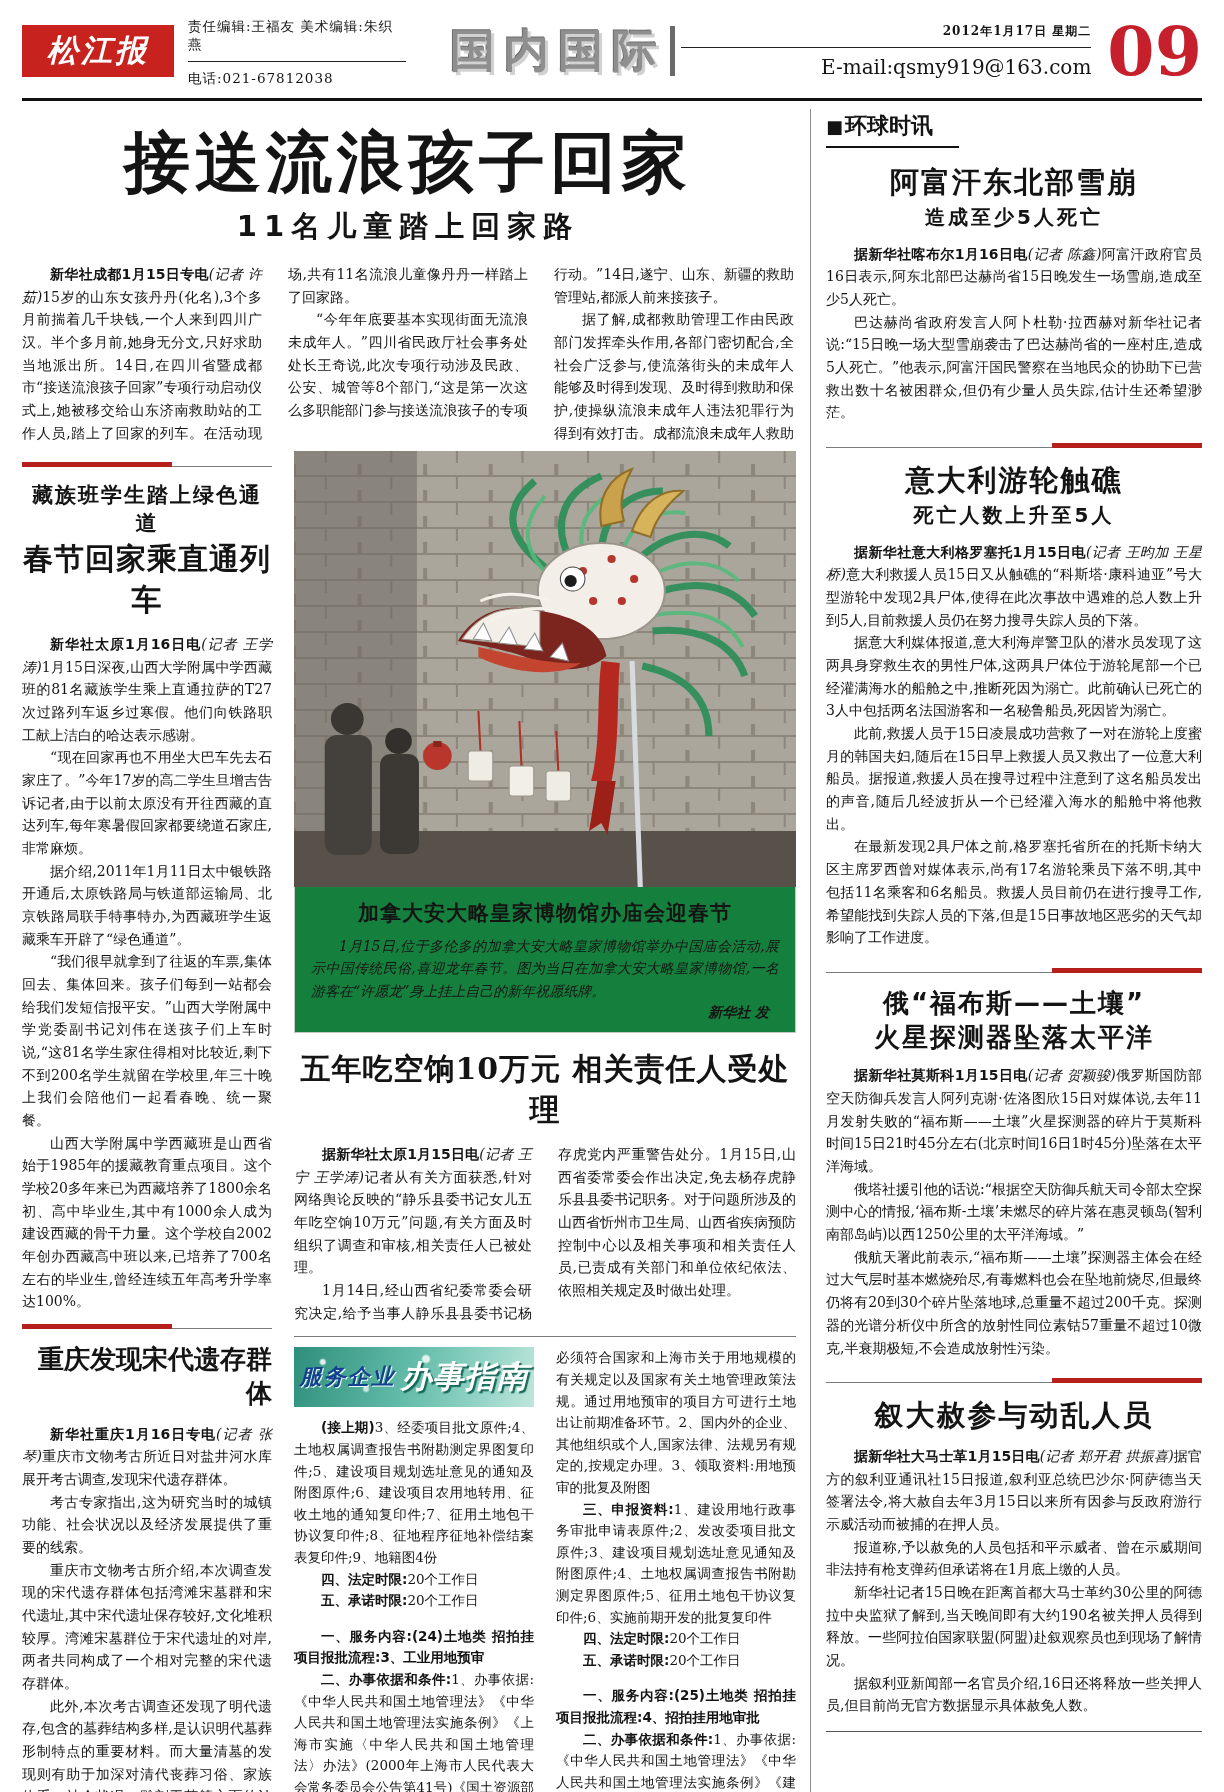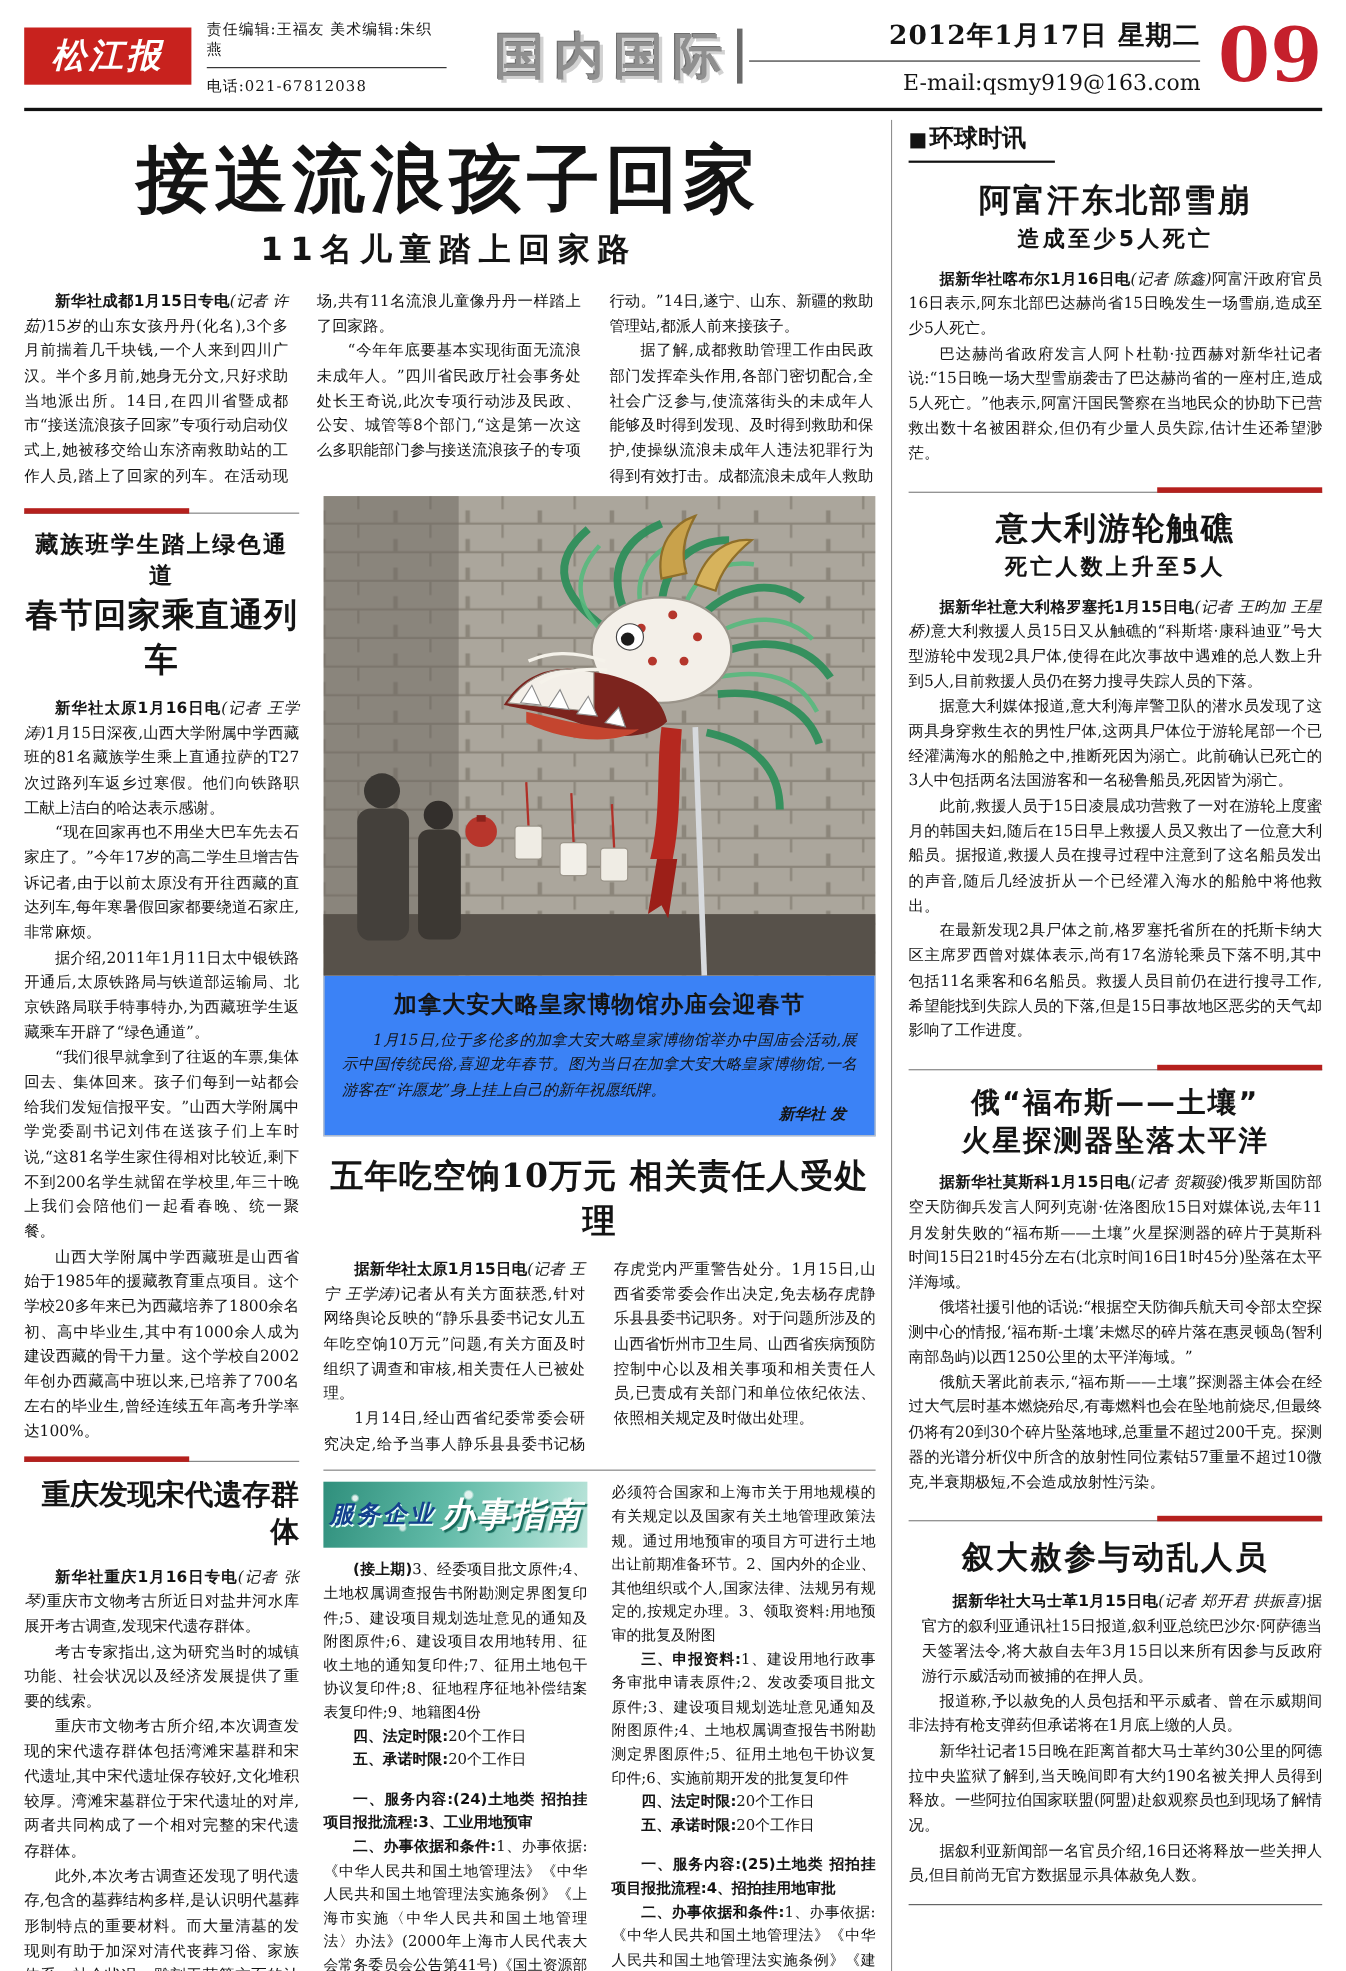--- a/index.html
+++ b/index.html
@@ -12,21 +12,21 @@
               display:flex; align-items:center; justify-content:center;
               font-size:31px; font-weight:bold; letter-spacing:3px; font-style:italic; }
   .mast-mid { flex:0 0 218px; margin-left:14px; font-size:13.5px; }
   .mast-mid .row1 { padding:4px 0 7px; border-bottom:1px solid #222; letter-spacing:1px; }
   .mast-mid .row2 { padding-top:8px; letter-spacing:1px; }
   .section-wrap { display:flex; align-items:center; margin:0 6px 0 44px; }
   .section-name { font-family:"DejaVu Sans", sans-serif; font-size:45px; font-weight:bold; color:#8f8f8f;
                   letter-spacing:9px; text-shadow:3px 3px 0 #d2d2d2, -1px -1px 0 #6e6e6e; white-space:nowrap; }
   .section-bar { width:5px; height:50px; background:#6a6a6a; margin-left:4px; }
   .mast-right { flex:1; text-align:right; }
-  .mast-right .row1 { font-size:24px; font-weight:bold; letter-spacing:1px; padding-bottom:7px; border-bottom:1px solid #222; }
+  .mast-right .row1 { font-size:12px; font-weight:bold; letter-spacing:1px; padding-bottom:7px; border-bottom:1px solid #222; }
   .mast-right .row2 { font-size:20px; padding-top:7px; }
   .page-num { flex:0 0 auto; font-size:68px; line-height:1; font-weight:bold; color:#c5202c; margin-left:16px; }
 
   
   .content { display:flex; margin-top:8px; }
   .main-left { width:772px; flex:0 0 772px; }
   .sidebar { flex:1; margin-left:16px; padding-left:15px; border-left:1px solid #8f8f8f; }
 
   
   .para { margin:0; font-size:14px; line-height:1.62; text-align:justify; text-indent:2em; }
@@ -53,21 +53,21 @@
   .plain-rule { border:none; border-top:1px solid #7a7a7a; margin:12px 0 10px; }
 
   
   .kicker { text-align:center; font-size:21px; font-weight:bold; margin:12px 0 0; letter-spacing:2px; }
   .h-serif-lg { font-size:30px; font-weight:bold; text-align:center; margin:2px 0 12px; letter-spacing:1px; }
   .h-serif-md { font-size:26px; font-weight:bold; text-align:right; margin:12px 0 12px; line-height:1.3; }
 
   
   .photo-fig { margin:2px 0 0; }
   .photo-svg { display:block; width:100%; height:436px; }
-  .caption-box { background:#3b82f6; border:1px solid #c9c7c1; border-top:none; padding:10px 16px 10px; }
+  .caption-box { background:#15803d; border:1px solid #c9c7c1; border-top:none; padding:10px 16px 10px; }
   .caption-title { text-align:center; font-weight:bold; font-size:21px; margin:2px 0 8px; letter-spacing:1px; }
   .caption-text { font-size:14px; font-style:italic; text-indent:2em; line-height:1.6; text-align:justify; margin:0; }
   .caption-credit { text-align:right; font-size:14px; font-weight:bold; font-style:italic; margin:2px 10px 0 0; }
 
   
   .salary-body { column-count:2; column-gap:26px; margin-top:4px; }
 
   
   .guide { display:flex; margin-top:10px; }
   .guide-col { width:240px; flex:0 0 240px; }
@@ -335,21 +335,21 @@
       </div>
 
       <div class="sb-spacer"></div>
       <div class="divider red-right">
           <span class="gray-line"></span>
           <span class="red-bar"></span>
         </div>
 
       <div>
         <div class="sb-h1">叙大赦参与动乱人员</div>
-        <p class="para" style="margin-top:10px;margin-left:12px;"><b class="byline">据新华社大马士革1月15日电</b><span class="reporter">(记者 郑开君 拱振喜)</span><span>据官方的叙利亚通讯社15日报道,叙利亚总统巴沙尔·阿萨德当天签署法令,将大赦自去年3月15日以来所有因参与反政府游行示威活动而被捕的在押人员。</span></p>
+        <p class="para" style="margin-top:10px;"><b class="byline">据新华社大马士革1月15日电</b><span class="reporter">(记者 郑开君 拱振喜)</span><span>据官方的叙利亚通讯社15日报道,叙利亚总统巴沙尔·阿萨德当天签署法令,将大赦自去年3月15日以来所有因参与反政府游行示威活动而被捕的在押人员。</span></p>
         <p class="para">报道称,予以赦免的人员包括和平示威者、曾在示威期间非法持有枪支弹药但承诺将在1月底上缴的人员。</p>
         <p class="para">新华社记者15日晚在距离首都大马士革约30公里的阿德拉中央监狱了解到,当天晚间即有大约190名被关押人员得到释放。一些阿拉伯国家联盟(阿盟)赴叙观察员也到现场了解情况。</p>
         <p class="para">据叙利亚新闻部一名官员介绍,16日还将释放一些关押人员,但目前尚无官方数据显示具体赦免人数。</p>
       </div>
 
       <hr class="bottom-rule">
     </div>
   </div>
 </div>
 

